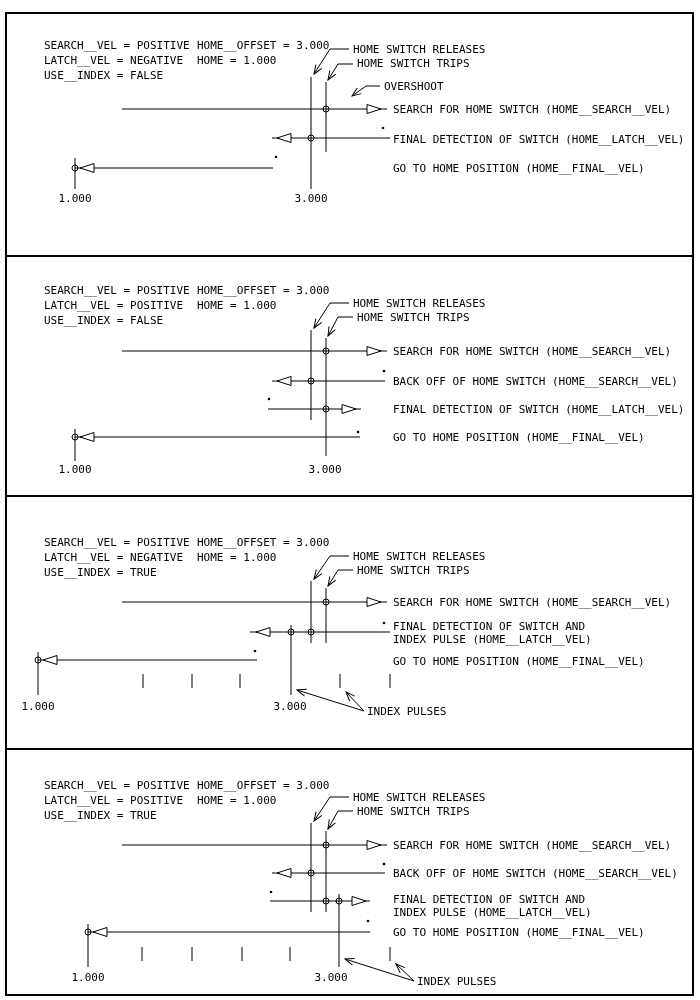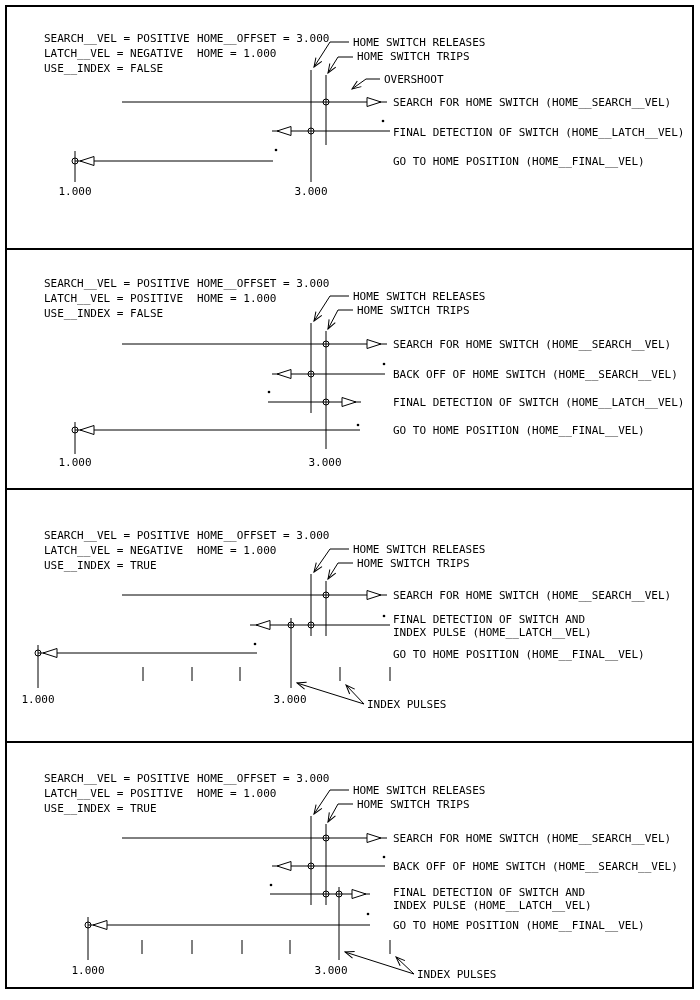--- a/index.html
+++ b/index.html
@@ -1,17 +1,17 @@
 <!DOCTYPE html>
 <html><head>
 <meta charset="utf-8">
 <style>
   html,body{margin:0;padding:0;background:#fff;}
   body{width:700px;height:1000px;position:relative;font-family:"DejaVu Sans Mono",monospace;}
-  .frame{position:absolute;left:5px;top:5px;width:685px;height:980px;border:2px solid #000;}
+  .frame{position:absolute;left:5px;top:12px;width:685px;height:980px;border:2px solid #000;}
   .panel{border-bottom:2px solid #000;overflow:hidden;}
   .panel:last-child{border-bottom:none;}
   svg{display:block;}
   svg text{font-family:"DejaVu Sans Mono",monospace;font-size:11px;fill:#000;white-space:pre;}
   .mid{text-anchor:middle;}
   .ln{stroke:#000;stroke-width:1;fill:none;}
   .tri{fill:#fff;stroke:#000;stroke-width:1;}
   .circ{fill:none;stroke:#000;stroke-width:1;}
   .dot{fill:#000;stroke:none;}
 </style>

